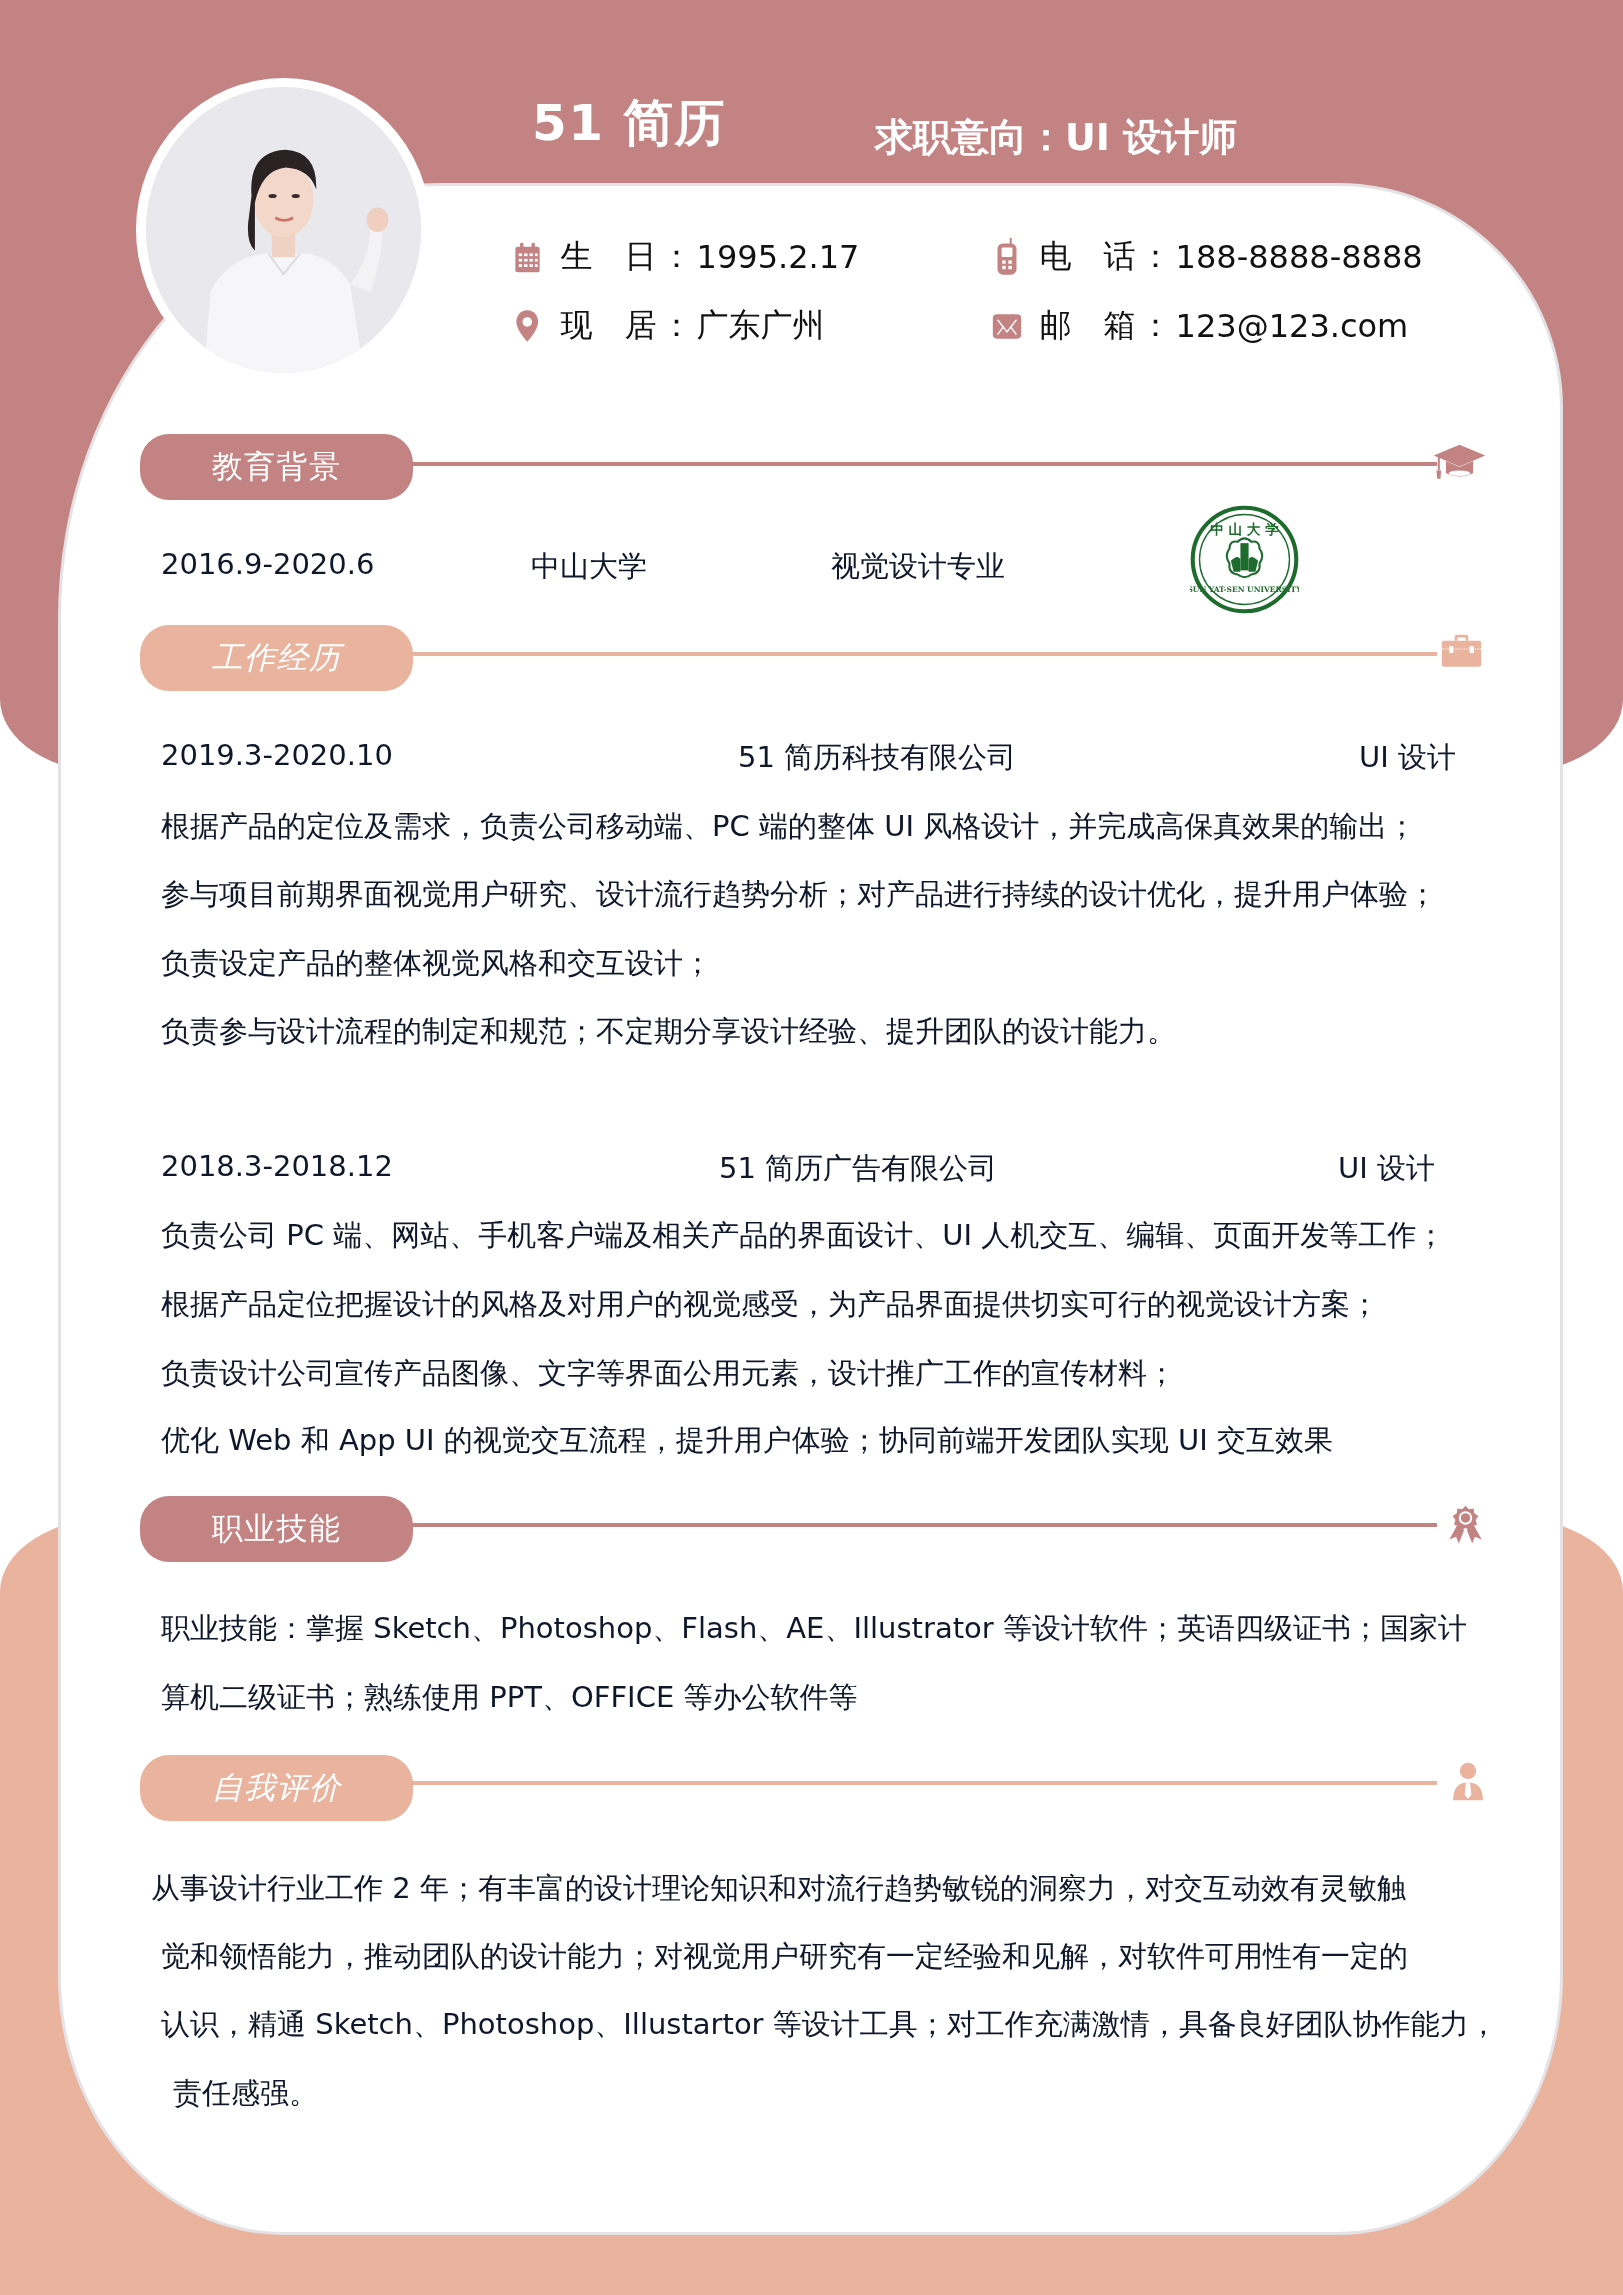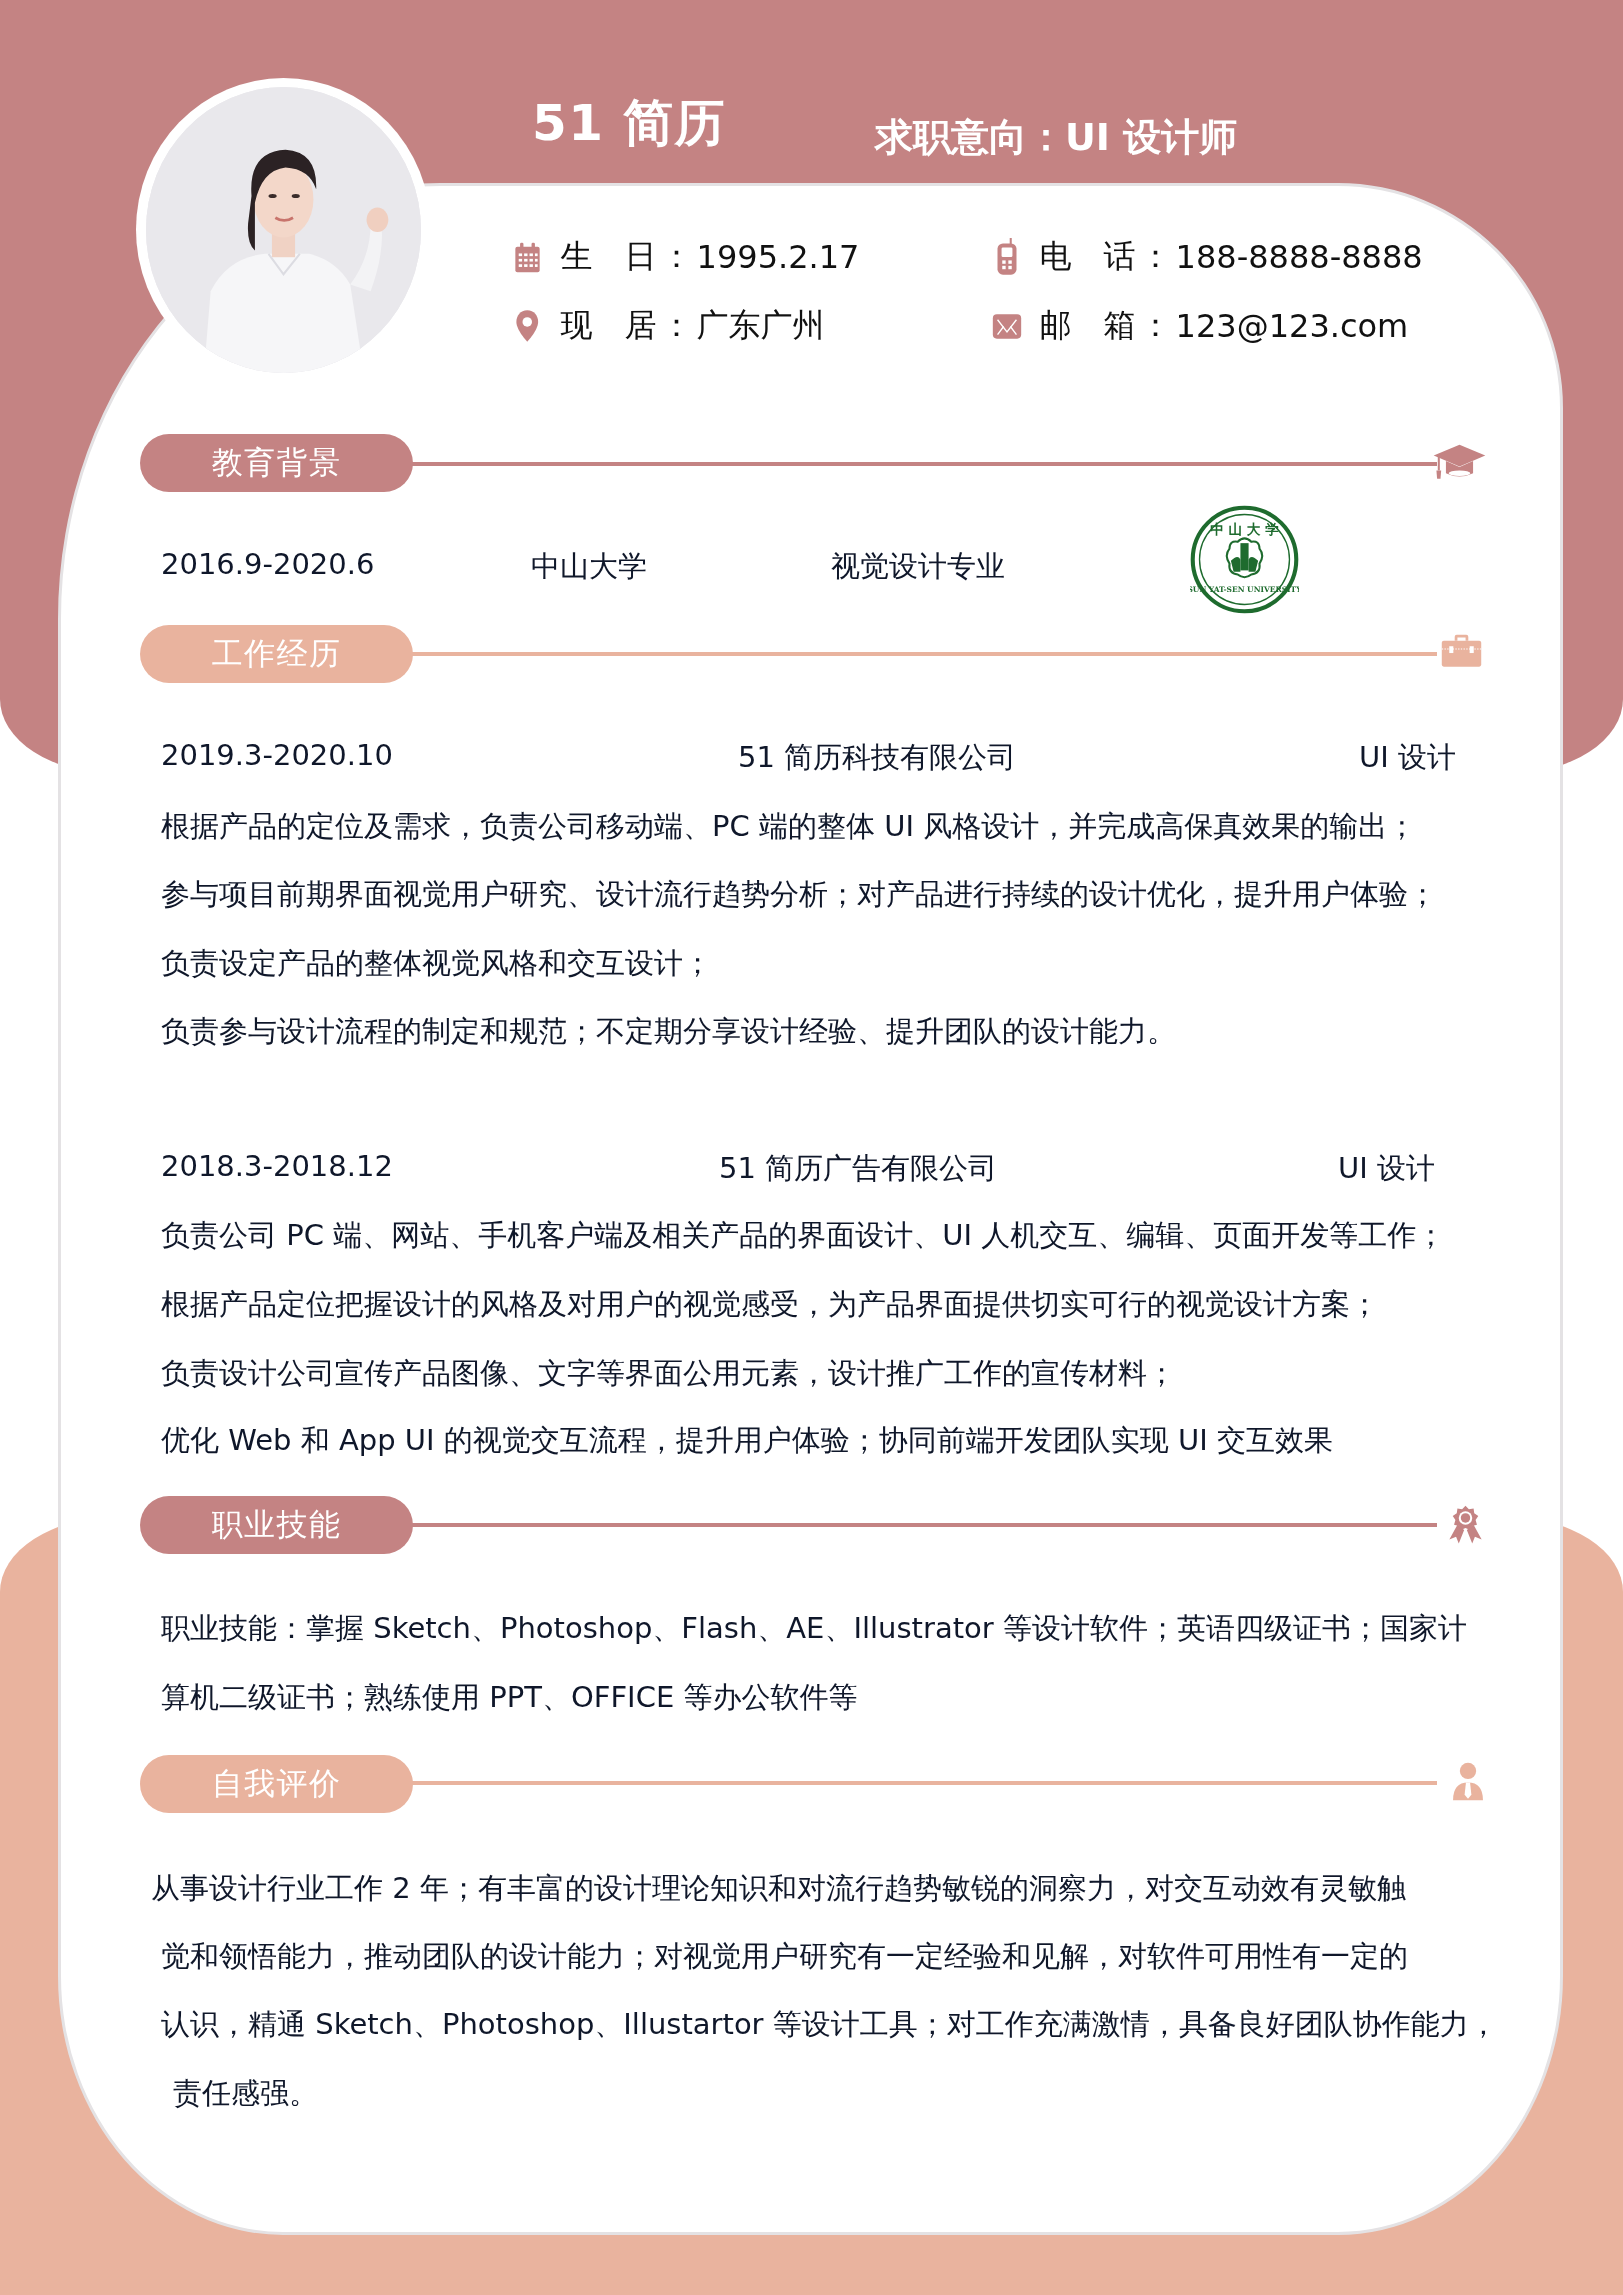--- a/index.html
+++ b/index.html
@@ -39,29 +39,29 @@
     font-weight: bold; white-space: nowrap;
   }
   .contact {
     position: absolute; font-size: 32px; color: #111; white-space: nowrap;
     display: flex; align-items: center;
   }
   .contact .ic { width: 33px; height: 38px; margin-right: 16.4px; display: inline-flex; align-items: center; justify-content: center; }
   .contact .lbl { letter-spacing: 0; }
   .contact .sep { margin: 0 4.1px; }
   .pill {
-    position: absolute; left: 140px; width: 273px; height: 58px; border-radius: 29px;
+    position: absolute; left: 140px; width: 273px; height: 66px; border-radius: 29px;
     color: #fff; font-size: 31px; display: flex; align-items: center; justify-content: center;
     letter-spacing: 1.4px;
   }
   .rule { position: absolute; left: 411px; width: 1026px; height: 4.1px; }
   .sec-icon { position: absolute; width: 48px; height: 48px; }
   .txt { position: absolute; font-size: 29px; white-space: nowrap; color: #0f172a; }
   .mauve { background: #c48383; }
-  .peach { background: #e9b39e; }
+  .peach { background: #e9b39e; font-style: italic; }
 </style>
 </head>
 <body>
 
 <div class="bg-top"></div>
 <div class="bg-bottom"></div>
 <div class="card"></div>
 
 <div class="photo-ring"></div>
 <div class="photo">

